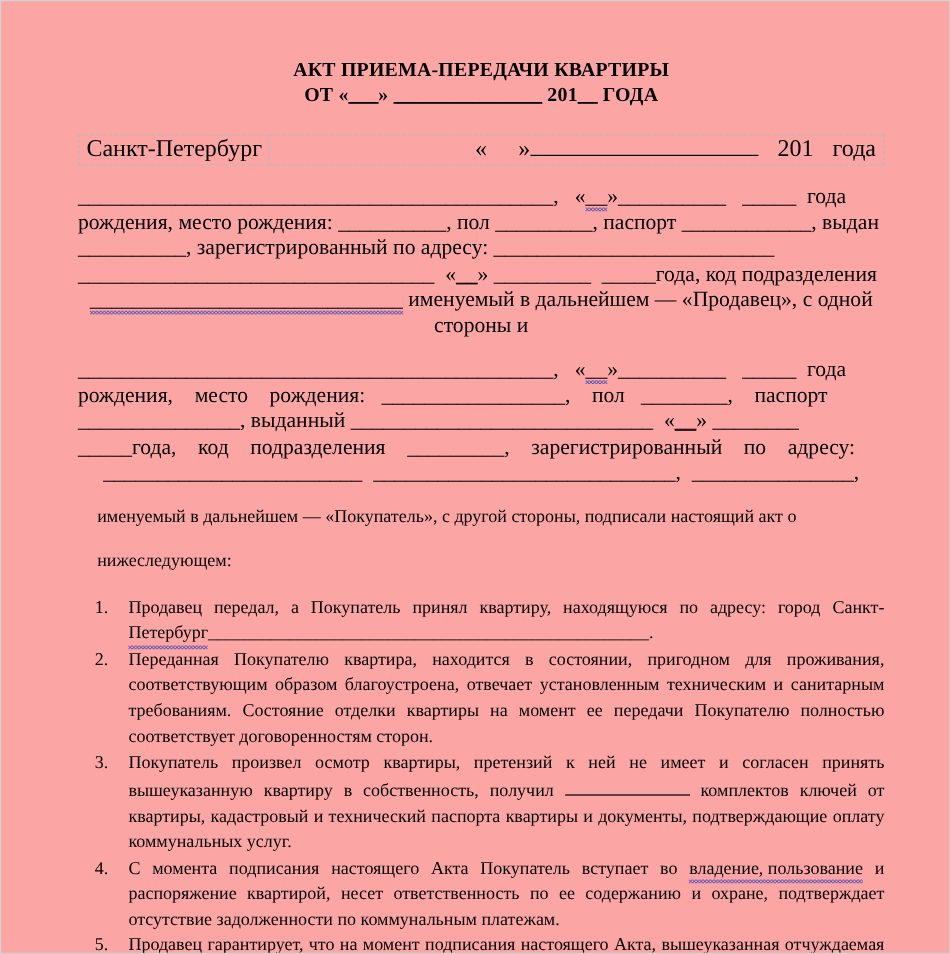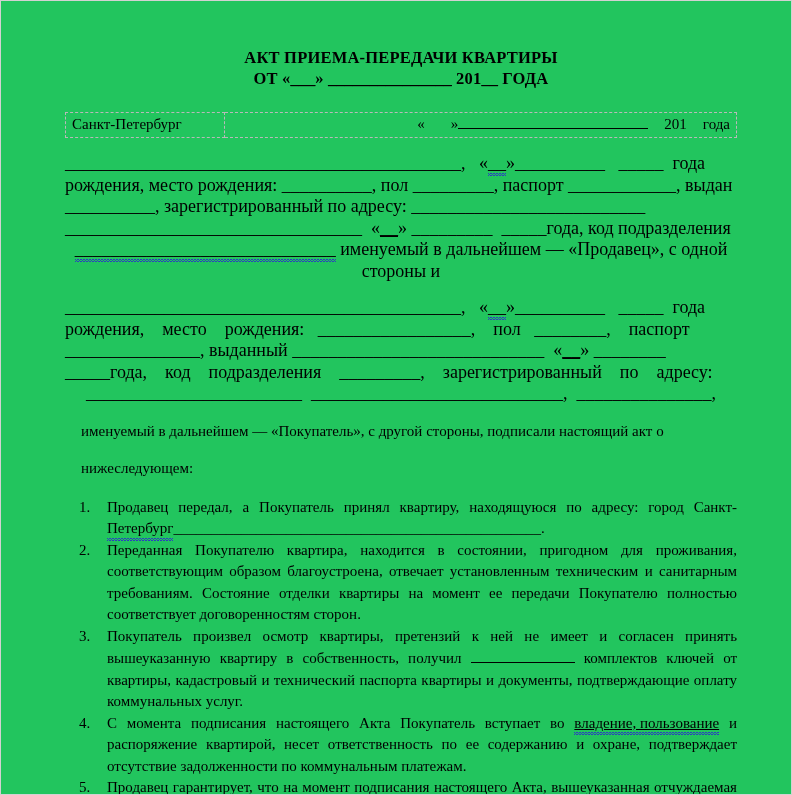--- a/index.html
+++ b/index.html
@@ -11,21 +11,21 @@
   body {
     font-family: "Liberation Serif", "DejaVu Serif", serif;
     color: #000000;
   }
 
   .page {
     position: relative;
     width: 792px;
     height: 795px;
     box-sizing: border-box;
-    background: #22c55e;
+    background: #fca5a5;
     overflow: hidden;
     border: 1px solid #d2d2d2;
   }
 
   .page-inner {
     position: absolute;
     left: 64px;
     top: 0;
     width: 672px;
   }
@@ -46,21 +46,21 @@
     text-decoration: underline;
     letter-spacing: 0;
   }
 
   
   .citydate-table {
     margin-top: 23px;
     width: 100%;
     border-collapse: collapse;
     table-layout: fixed;
-    font-size: 15px;
+    font-size: 20px;
     line-height: 19px;
   }
   .citydate-table td {
     border: 1px dashed #b9b9b9;
     padding: 2px 6px 3px 6px;
     vertical-align: bottom;
   }
   .citydate-table td.city-cell {
     width: 146px;
     white-space: nowrap;
@@ -161,21 +161,21 @@
   }
   ol.clauses > li::before {
     content: counter(clause) ".";
     position: absolute;
     left: -24px;
     width: 20px;
     text-align: left;
     font-variant-numeric: lining-nums;
   }
 
-  .nowrap { white-space: nowrap; text-decoration: underline; }
+  .nowrap { white-space: nowrap; }
 
   
   .fillline {
     display: inline-block;
     border-bottom: 1px solid #000;
     vertical-align: baseline;
     height: 1em;
   }
   .fill-keys { width: 104px; }
 </style>

